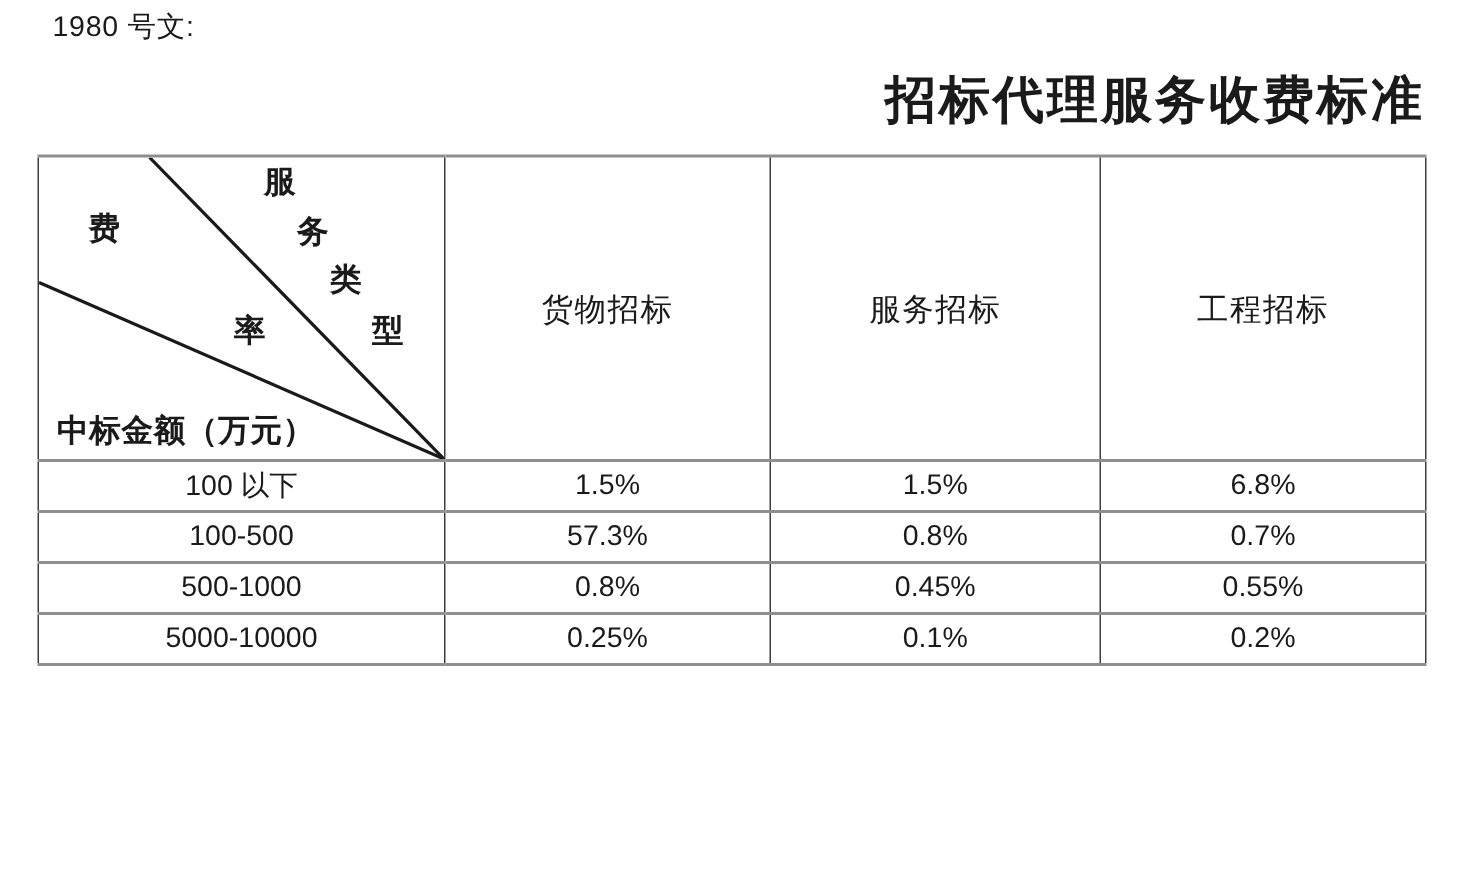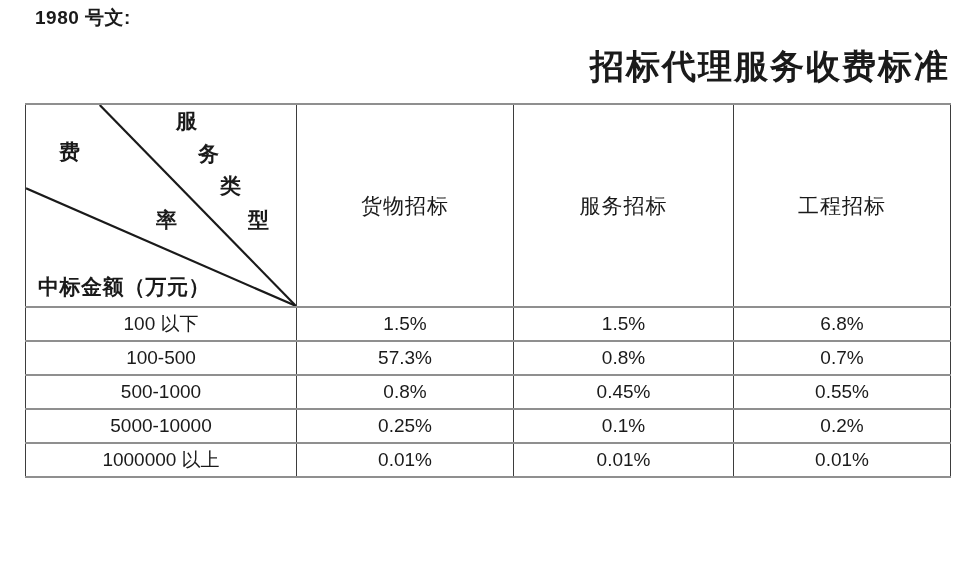--- a/index.html
+++ b/index.html
@@ -8,21 +8,21 @@
     background: #ffffff;
     position: relative;
     overflow: hidden;
     font-family: "Liberation Sans", sans-serif;
     color: #1a1a1a;
   }
   .doc-label {
     position: absolute;
     left: 35px; top: 5px;
     font-size: 19px;
-    font-weight: bold;
+    font-weight: normal;
     font-family: "Liberation Sans", "Liberation Serif", sans-serif;
     letter-spacing: 0.5px;
   }
   .title {
     position: absolute;
     left: 25px; top: 44px;
     width: 925px;
     text-align: right;
     font-size: 34px;
     font-weight: bold;
@@ -147,20 +147,14 @@
       <td class="rate-cell">0.8%</td>
       <td class="rate-cell">0.45%</td>
       <td class="rate-cell">0.55%</td>
     </tr>
     <tr>
       <th class="row-label">5000-10000</th>
       <td class="rate-cell">0.25%</td>
       <td class="rate-cell">0.1%</td>
       <td class="rate-cell">0.2%</td>
     </tr>
-    <tr>
-      <th class="row-label">1000000 以上</th>
-      <td class="rate-cell">0.01%</td>
-      <td class="rate-cell">0.01%</td>
-      <td class="rate-cell">0.01%</td>
-    </tr>
   </tbody>
 </table>
 
 </body></html>

